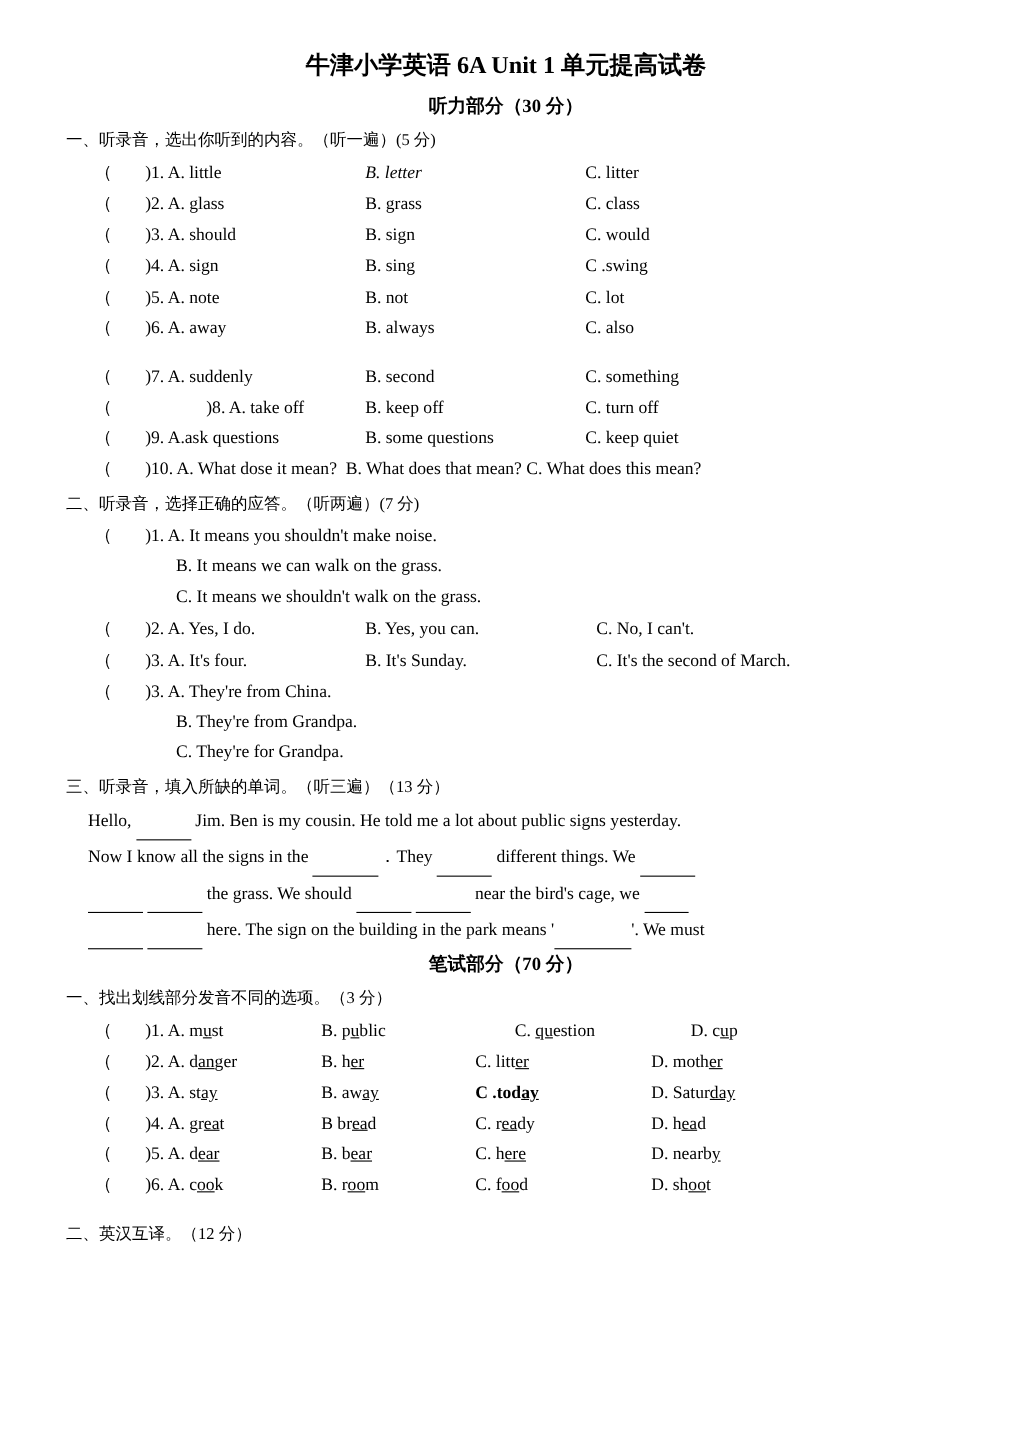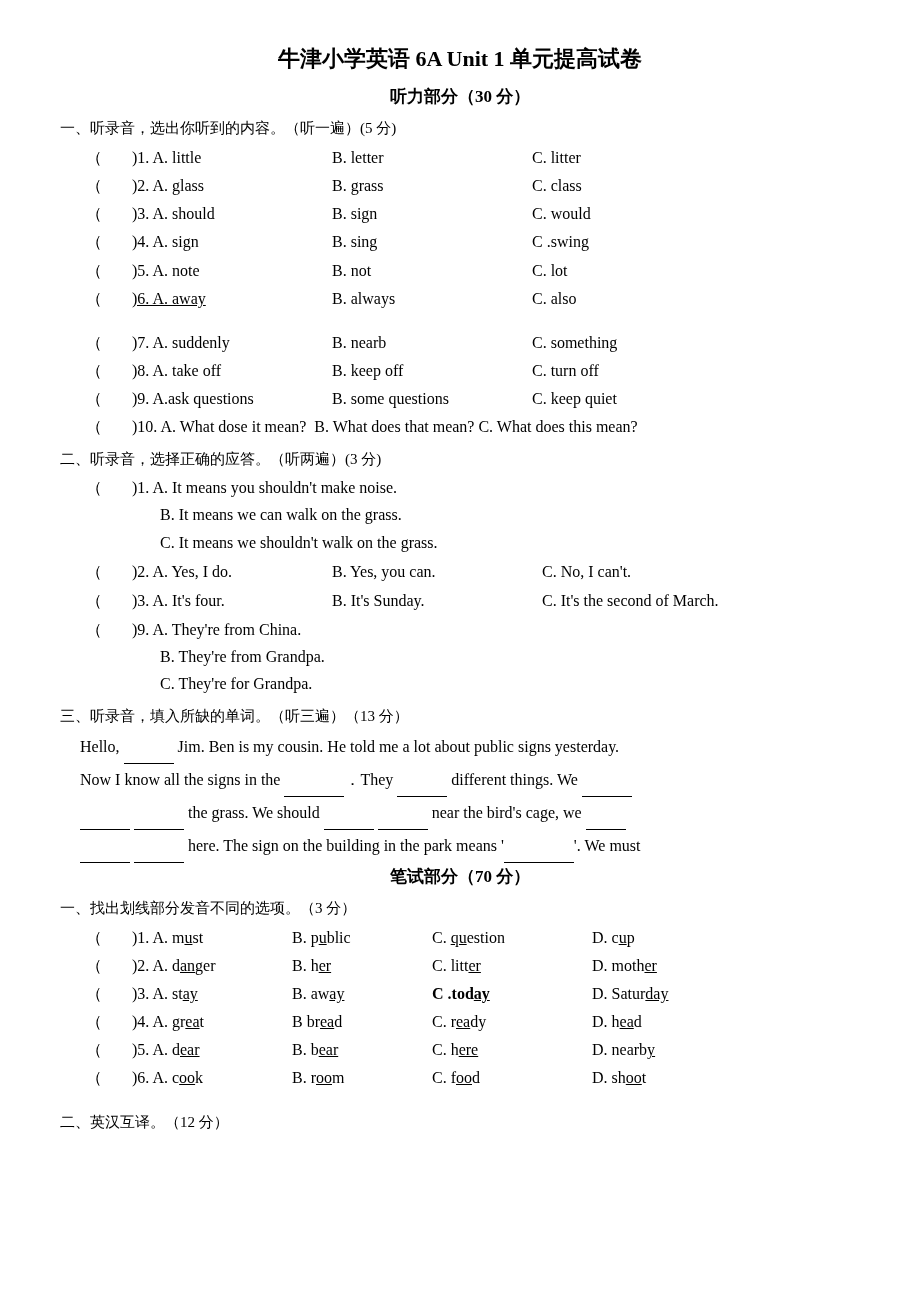--- a/index.html
+++ b/index.html
@@ -53,21 +53,21 @@
 <div class="title">牛津小学英语 6A  Unit  1 单元提高试卷</div>
 
 <div class="section-title">听力部分（30 分）</div>
 
 <div class="part-header">一、听录音，选出你听到的内容。（听一遍）(5 分)</div>
 <div class="question-block" id="part1-container">
     <div style="display: flex; align-items: baseline; margin-bottom: 1px;">
       <span style="display:inline-block;width:22px;text-align:right;">（</span>
       <span style="display:inline-block;width:30px;">&nbsp;&nbsp;&nbsp;</span>
       <span style="display:inline-block;width:200px;">)1. A. little</span>
-      <span style="display:inline-block;width:200px;">B. letter</span>
+      <span style="display:inline-block;width:200px;font-style:italic;">B. letter</span>
       <span>C. litter</span>
     </div>
     <div style="display: flex; align-items: baseline; margin-bottom: 1px;">
       <span style="display:inline-block;width:22px;text-align:right;">（</span>
       <span style="display:inline-block;width:30px;">&nbsp;&nbsp;&nbsp;</span>
       <span style="display:inline-block;width:200px;">)2. A. glass</span>
       <span style="display:inline-block;width:200px;">B. grass</span>
       <span>C. class</span>
     </div>
     <div style="display: flex; align-items: baseline; margin-bottom: 1px;">
@@ -87,53 +87,53 @@
     <div style="display: flex; align-items: baseline; margin-bottom: 1px;">
       <span style="display:inline-block;width:22px;text-align:right;">（</span>
       <span style="display:inline-block;width:30px;">&nbsp;&nbsp;&nbsp;</span>
       <span style="display:inline-block;width:200px;">)5. A. note</span>
       <span style="display:inline-block;width:200px;">B. not</span>
       <span>C. lot</span>
     </div>
     <div style="display: flex; align-items: baseline; margin-bottom: 1px;">
       <span style="display:inline-block;width:22px;text-align:right;">（</span>
       <span style="display:inline-block;width:30px;">&nbsp;&nbsp;&nbsp;</span>
-      <span style="display:inline-block;width:200px;text-decoration:underline;">)6. A. away</span>
+      <span style="display:inline-block;width:200px;">)6. A. away</span>
       <span style="display:inline-block;width:200px;">B. always</span>
       <span>C. also</span>
     </div>
     <div style="display: flex; align-items: baseline; margin-bottom: 1px;">
       <span style="display:inline-block;width:22px;text-align:right;">（</span>
       <span style="display:inline-block;width:30px;">&nbsp;&nbsp;&nbsp;</span>
       <span style="display:inline-block;width:200px;margin-top:16px;">)7. A. suddenly</span>
-      <span style="display:inline-block;width:200px;">B. nearb</span>
+      <span style="display:inline-block;width:200px;">B. second</span>
       <span>C. something</span>
     </div>
     <div style="display: flex; align-items: baseline; margin-bottom: 1px;">
       <span style="display:inline-block;width:22px;text-align:right;">（</span>
       <span style="display:inline-block;width:30px;">&nbsp;&nbsp;&nbsp;</span>
-      <span style="display:inline-block;width:200px;">)8. A. take off</span>
+      <span style="display:inline-block;width:200px;text-align:center;">)8. A. take off</span>
       <span style="display:inline-block;width:200px;">B. keep off</span>
       <span>C. turn off</span>
     </div>
     <div style="display: flex; align-items: baseline; margin-bottom: 1px;">
       <span style="display:inline-block;width:22px;text-align:right;">（</span>
       <span style="display:inline-block;width:30px;">&nbsp;&nbsp;&nbsp;</span>
       <span style="display:inline-block;width:200px;">)9. A.ask questions</span>
       <span style="display:inline-block;width:200px;">B. some questions</span>
       <span>C. keep quiet</span>
     </div>
     <div style="display: flex; align-items: baseline; margin-bottom: 1px;">
       <span style="display:inline-block;width:22px;text-align:right;">（</span>
       <span style="display:inline-block;width:30px;">&nbsp;&nbsp;&nbsp;</span>
       <span>)10. A. What dose it mean?&nbsp;&nbsp;B. What does that mean? C. What does this mean?</span>
     </div>
   </div>
 
-<div class="part-header sub-part">二、听录音，选择正确的应答。（听两遍）(3 分)</div>
+<div class="part-header sub-part">二、听录音，选择正确的应答。（听两遍）(7 分)</div>
 <div id="part2-container" style="margin-left:20px;">
     <div style="margin-bottom: 2px;">
       <div style="display:flex;align-items:baseline;">
         <span style="width:22px;text-align:right;">（</span>
         <span style="width:30px;">&nbsp;&nbsp;&nbsp;</span>
         <span>)1. A. It means you shouldn't make noise.</span>
       </div>
       <div style="margin-left:80px;">B. It means we can walk on the grass.</div>
       <div style="margin-left:80px;">C. It means we shouldn't walk on the grass.</div>
     </div>
@@ -152,21 +152,21 @@
         <span style="width:30px;">&nbsp;&nbsp;&nbsp;</span>
         <span style="display:inline-block;width:200px;">)3. A. It's four.</span>
         <span style="display:inline-block;width:210px;">B. It's Sunday.</span>
         <span>C. It's the second of March.</span>
       </div>
     </div>
     <div style="margin-bottom: 2px;">
       <div style="display:flex;align-items:baseline;">
         <span style="width:22px;text-align:right;">（</span>
         <span style="width:30px;">&nbsp;&nbsp;&nbsp;</span>
-        <span>)9. A. They're from China.</span>
+        <span>)3. A. They're from China.</span>
       </div>
       <div style="margin-left:80px;">B. They're from Grandpa.</div>
       <div style="margin-left:80px;">C. They're for Grandpa.</div>
     </div>
   </div>
 
 <div class="part-header sub-part">三、听录音，填入所缺的单词。（听三遍）（13 分）</div>
 <div class="section-3-text" id="part3-container">
     <p>Hello, <span style="display:inline-block;width:50px;border-bottom:1px solid #000;">&nbsp;</span> Jim. Ben is my cousin. He told me a lot about public signs yesterday.</p>
     <p>Now I know all the signs in the <span style="display:inline-block;width:60px;border-bottom:1px solid #000;">&nbsp;</span>．They <span style="display:inline-block;width:50px;border-bottom:1px solid #000;">&nbsp;</span> different things. We <span style="display:inline-block;width:50px;border-bottom:1px solid #000;">&nbsp;</span></p>
@@ -176,21 +176,21 @@
 
 <div class="section-title divider-section">笔试部分（70 分）</div>
 
 <div class="part-header">一、找出划线部分发音不同的选项。（3 分）</div>
 <div id="writing-part1-container" style="margin-left:20px;">
     <div style="display: flex; align-items: baseline; margin-bottom: 1px;">
     <span style="width:22px;text-align:right;">（</span>
     <span style="width:30px;">&nbsp;&nbsp;&nbsp;</span>
     <span style="display:inline-block;width:160px;">)1. A. m<u>u</u>st</span>
     <span style="display:inline-block;width:140px;">B. p<u>u</u>blic</span>
-    <span style="display:inline-block;width:160px;">C. <u>qu</u>estion</span>
+    <span style="display:inline-block;width:160px;margin-left:36px;">C. <u>qu</u>estion</span>
     <span>D. c<u>u</u>p</span>
   </div>
     <div style="display: flex; align-items: baseline; margin-bottom: 1px;">
     <span style="width:22px;text-align:right;">（</span>
     <span style="width:30px;">&nbsp;&nbsp;&nbsp;</span>
     <span style="display:inline-block;width:160px;">)2. A. d<u>an</u>ger</span>
     <span style="display:inline-block;width:140px;">B. h<u>er</u></span>
     <span style="display:inline-block;width:160px;">C. litt<u>er</u></span>
     <span>D. moth<u>er</u></span>
   </div>

